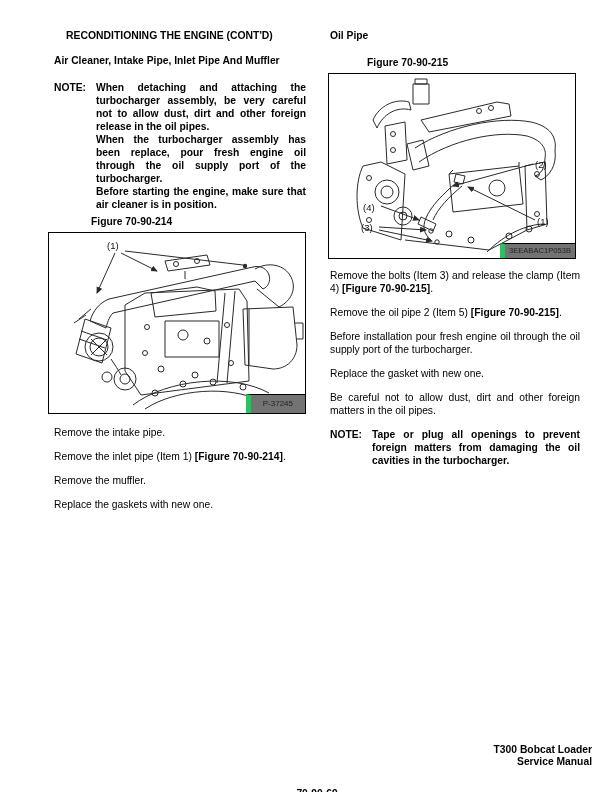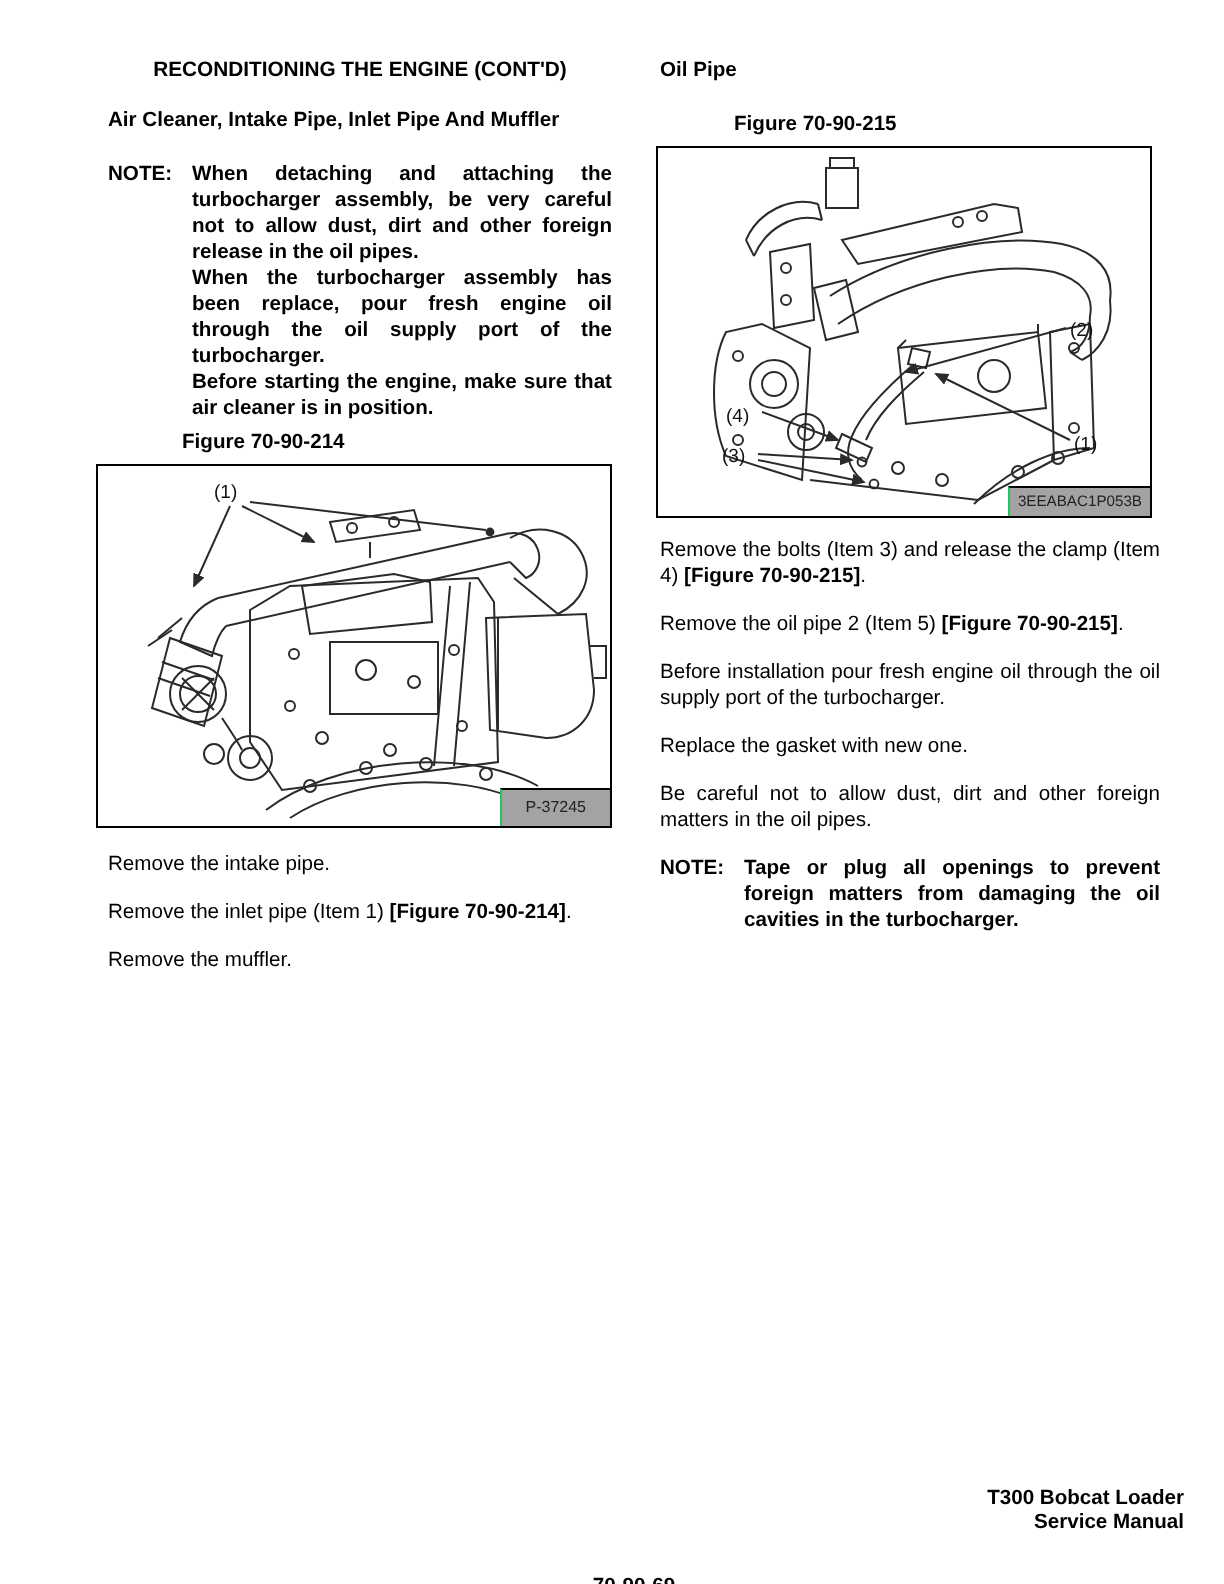--- a/index.html
+++ b/index.html
@@ -5,39 +5,39 @@
   html,body { margin:0; padding:0; background:#ffffff; }
   .page {
     position:relative; width:612px; height:792px; background:#ffffff;
     font-family:"Liberation Sans", sans-serif; color:#000;
     overflow:hidden;
   }
   .col { position:absolute; top:29px; font-size:10.3px; line-height:13px; }
   .col-left  { left:54px;  width:252px; }
   .col-right { left:330px; width:250px; }
 
-  .section-title    { font-weight:bold; font-size:10.4px; margin:0 0 12px;text-align:center; }
+  .section-title    { font-weight:bold; font-size:10.4px; margin:0 12px 12px; }
   .subsection-title { font-weight:bold; font-size:10.3px; margin:0 0 14px; }
 
   .note { display:flex; font-weight:bold; margin:12px 0 4px;justify-content:flex-end; }
   .note-label { width:42px; flex:0 0 42px; }
   .note-body { flex:1; }
   .note-body p { margin:0; text-align:justify; }
 
   .figure-label { font-weight:bold; margin:0 0 4px;padding-left:37px; }
 
   .figure-box {
     box-sizing:border-box; position:relative; border:1px solid #000; background:#fff;
   }
   .figure-left  { width:258px; height:182px; margin-left:-6px; margin-bottom:12px; }
   .figure-right { width:248px; height:186px; margin-left:-2px; margin-bottom:10px; }
 
   .photo-id {
-    position:absolute; right:0; bottom:0; background:#a3a3a3;
-    border-top:1px solid #000; border-left:1px solid #22c55e;
+    position:absolute; right:0; bottom:0; background:#737373;
+    border-top:1px solid #000; border-left:5px solid #22c55e;
     font-size:8px; line-height:10px; color:#222;
   }
   .photo-id.pid-left  { padding:4px 12px; }
   .photo-id.pid-right { padding:2px 4px; font-size:7.6px; }
 
   p.step { margin:0 0 11px; text-align:justify; }
   .b { font-weight:bold; }
 
   .note.bottom-note { margin-top:0; }
 
@@ -141,20 +141,21 @@
           <circle cx="196" cy="33" r="2.2" fill="#2a2a2a" stroke="none"></circle>
         </g>
         <text x="58" y="16">(1)</text>
       </svg>
       <div class="photo-id pid-left">P-37245</div>
     </div>
 
     <p class="step"><span>Remove the intake pipe.</span><span class="b"></span><span></span></p>
     <p class="step"><span>Remove the inlet pipe (Item 1) </span><span class="b">[Figure 70-90-214]</span><span>.</span></p>
     <p class="step"><span>Remove the muffler.</span><span class="b"></span><span></span></p>
+    <p class="step"><span>Replace the gaskets with new one.</span><span class="b"></span><span></span></p>
   </div>
 
   <div class="col col-right">
     <div class="subsection-title">Oil Pipe</div>
     <div class="figure-label">Figure 70-90-215</div>
 
     <div class="figure-box figure-right">
       <svg class="diagram" width="246" height="184" viewBox="0 0 246 184">
         <defs>
           <marker id="ahR" markerWidth="8" markerHeight="8" refX="6" refY="3" orient="auto">

